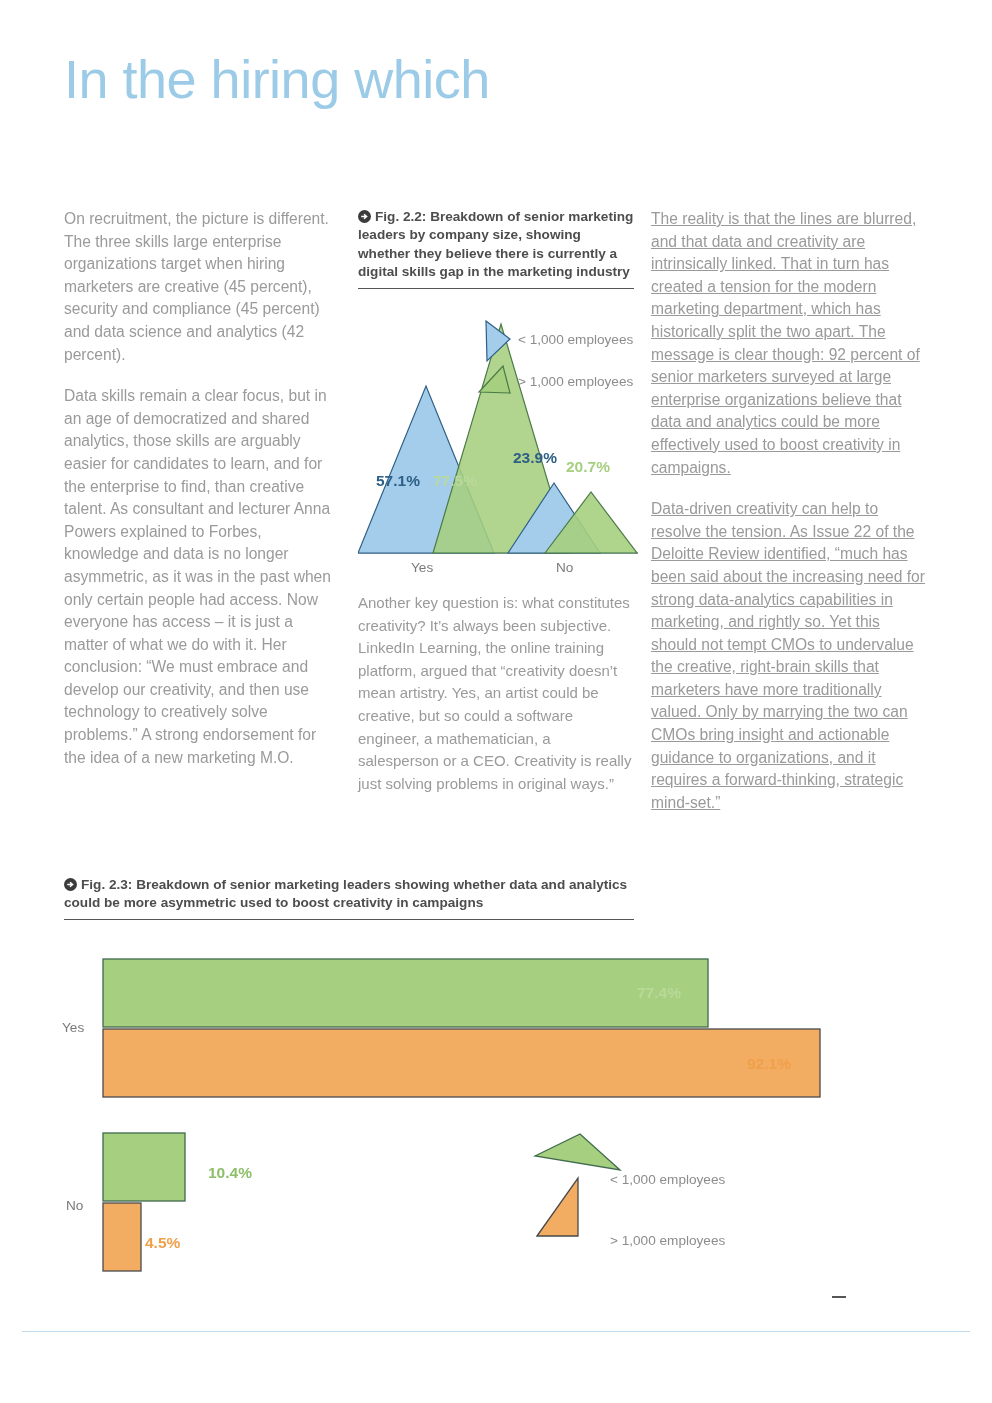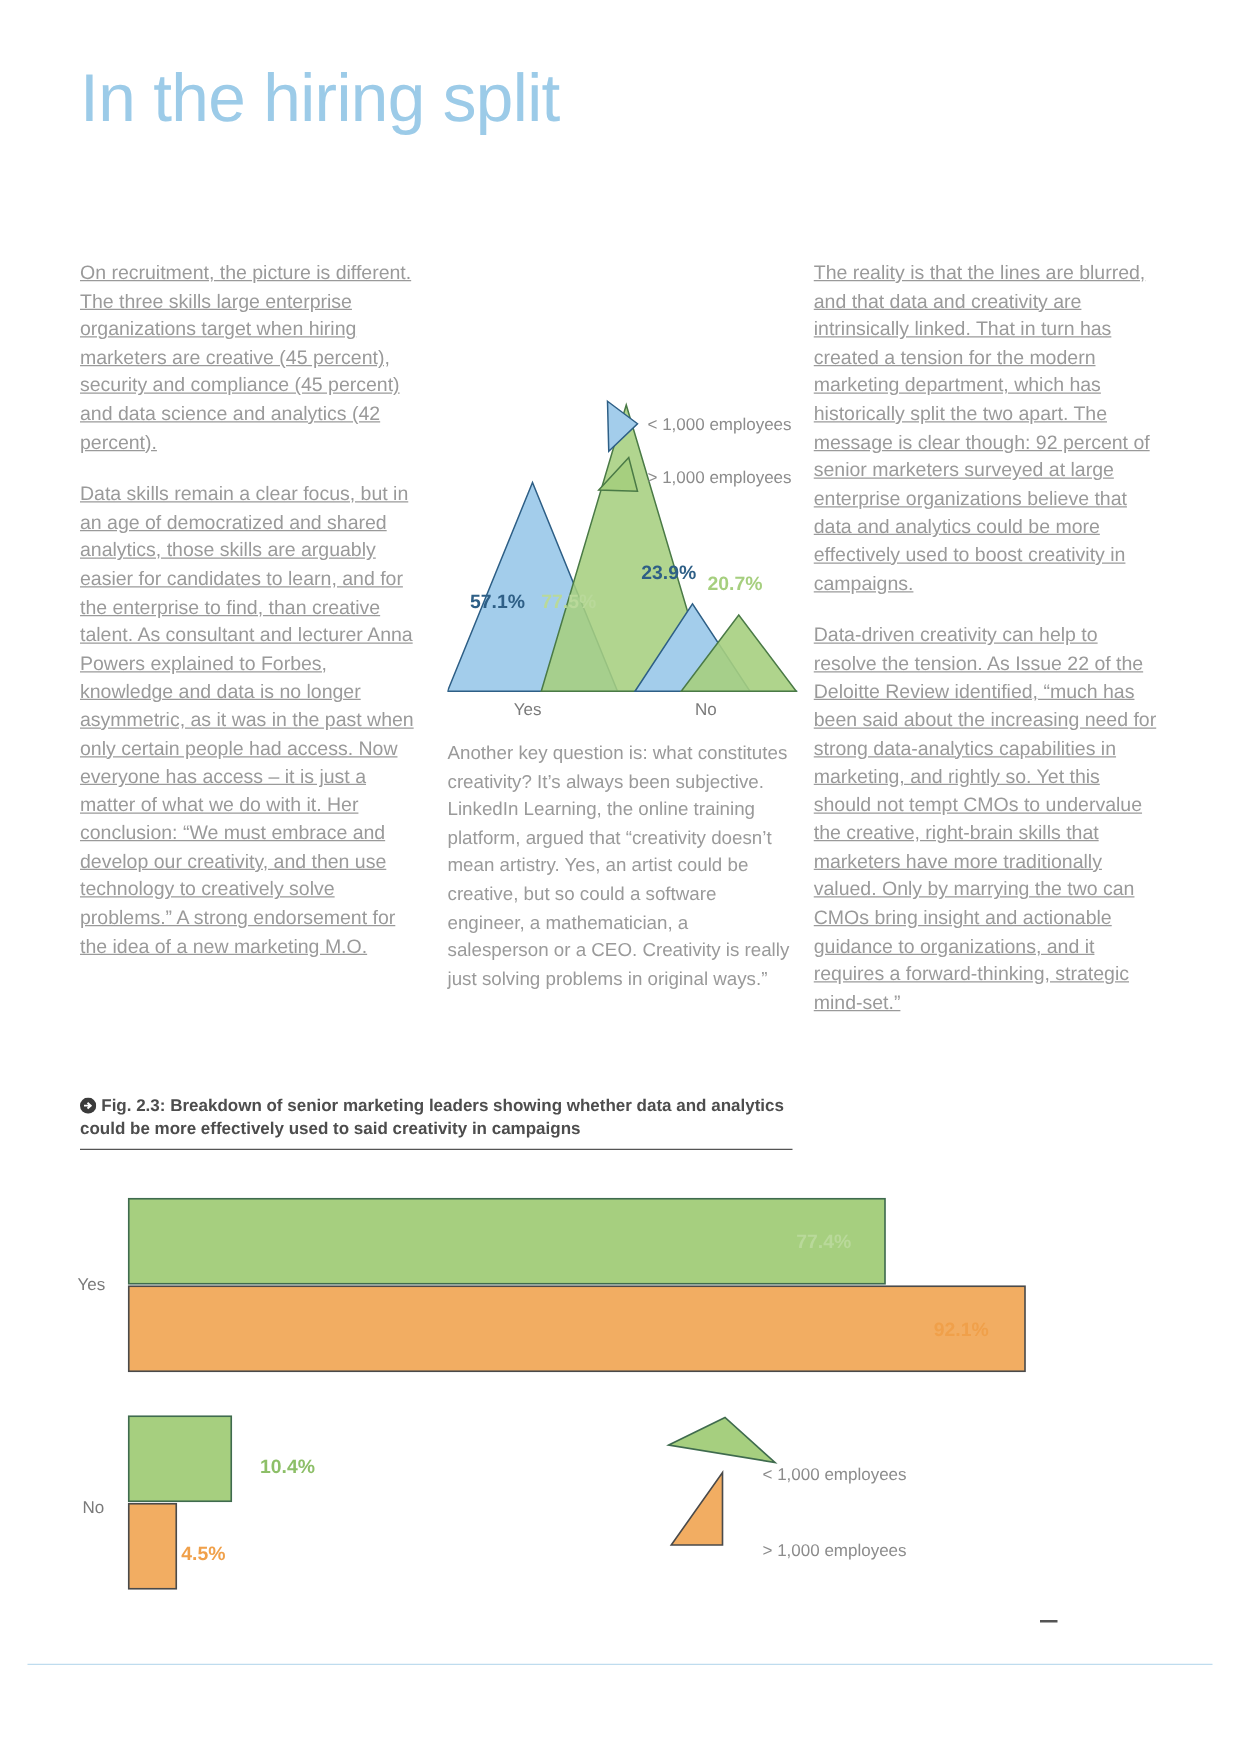--- a/index.html
+++ b/index.html
@@ -17,21 +17,21 @@
   .page-title{
     position:absolute;left:64px;top:48px;
     font-size:54px;font-weight:400;
     color:#9ccbe8;letter-spacing:-0.5px;
     white-space:nowrap;
   }
 
   
   .col{position:absolute;top:208px;width:276px;font-size:15.6px;line-height:22.6px;color:#9a9a9a;}
   .col p{margin:0 0 19px 0;}
-  .col-left{left:64px;text-decoration:underline;}
+  .col-left{left:64px;}
   .col-mid{left:358px;}
   .col-right{left:651px;text-decoration:underline;}
 
   
   .fig-caption{
     font-size:13.6px;line-height:18.4px;
     font-weight:700;color:#4d4d4d;
     border-bottom:1.5px solid #555;
     padding-bottom:6px;margin:0;
   }
@@ -62,27 +62,37 @@
   .val-green{fill:#a6cf7f;font-size:15.5px;font-weight:700;font-family:"Liberation Sans",sans-serif;}
   .val-green-d{fill:#8dbf68;font-size:15.5px;font-weight:700;font-family:"Liberation Sans",sans-serif;}
   .val-orange{fill:#f0a04a;font-size:15.5px;font-weight:700;font-family:"Liberation Sans",sans-serif;}
   .val-green-in{fill:#b9d99a;font-size:15.5px;font-weight:700;font-family:"Liberation Sans",sans-serif;}
 </style>
 </head>
 <body>
 
 <div class="page">
 
-  <div class="page-title">In the hiring split</div>
+  <div class="page-title">In the hiring which</div>
 
   <div class="col col-left">
     <p>On recruitment, the picture is different. The three skills large enterprise organizations target when hiring marketers are creative (45 percent), security and compliance (45 percent) and data science and analytics (42 percent).</p>
     <p>Data skills remain a clear focus, but in an age of democratized and shared analytics, those skills are arguably easier for candidates to learn, and for the enterprise to find, than creative talent. As consultant and lecturer Anna Powers explained to Forbes, knowledge and data is no longer asymmetric, as it was in the past when only certain people had access. Now everyone has access – it is just a matter of what we do with it. Her conclusion: “We must embrace and develop our creativity, and then use technology to creatively solve problems.” A strong endorsement for the idea of a new marketing M.O.</p>
   </div>
 
+  <div class="col col-mid" style="top:208px;">
+    <div class="fig-caption">
+      <span class="arrow-icon">
+        <svg width="13" height="13" viewBox="0 0 13 13">
+          <circle cx="6.5" cy="6.5" r="6.5" fill="#3b3b3b"></circle>
+          <path d="M3.2 6.5 h4.4 M6.0 4.2 L8.6 6.5 L6.0 8.8" fill="none" stroke="#fff" stroke-width="1.5"></path>
+        </svg>
+      </span><span>Fig. 2.2: Breakdown of senior marketing leaders by company size, showing whether they believe there is currently a digital skills gap in the marketing industry</span>
+    </div>
+  </div>
 
   <div class="fig22-wrap">
     <svg width="280" height="262" viewBox="0 0 280 262">
 
       <line x1="0" y1="237" x2="280" y2="237" stroke="#2e5f86" stroke-width="1.2"></line>
 
       <polygon points="0,237 68,70 136,237" fill="#a3cdeb" stroke="#2e5f86" stroke-width="1.2"></polygon>
 
       <polygon points="75,237 143,8 211,237" fill="#a6cf7f" fill-opacity="0.88" stroke="#4a7a46" stroke-width="1.2"></polygon>
 
@@ -114,21 +124,21 @@
     <p>Data-driven creativity can help to resolve the tension. As Issue 22 of the Deloitte Review identified, “much has been said about the increasing need for strong data-analytics capabilities in marketing, and rightly so. Yet this should not tempt CMOs to undervalue the creative, right-brain skills that marketers have more traditionally valued. Only by marrying the two can CMOs bring insight and actionable guidance to organizations, and it requires a forward-thinking, strategic mind-set.”</p>
   </div>
 
   <div class="fig23-cap">
     <div class="fig-caption">
       <span class="arrow-icon">
         <svg width="13" height="13" viewBox="0 0 13 13">
           <circle cx="6.5" cy="6.5" r="6.5" fill="#3b3b3b"></circle>
           <path d="M3.2 6.5 h4.4 M6.0 4.2 L8.6 6.5 L6.0 8.8" fill="none" stroke="#fff" stroke-width="1.5"></path>
         </svg>
-      </span><span>Fig. 2.3: Breakdown of senior marketing leaders showing whether data and analytics could be more effectively used to said creativity in campaigns</span>
+      </span><span>Fig. 2.3: Breakdown of senior marketing leaders showing whether data and analytics could be more asymmetric used to boost creativity in campaigns</span>
     </div>
   </div>
 
   <div class="fig23-wrap">
     <svg width="860" height="360" viewBox="0 0 860 360">
 
       <text class="lbl-axis" x="22" y="94">Yes</text>
 
       <rect x="63" y="21" width="605" height="68" fill="#a6cf7f" stroke="#3f6b4e" stroke-width="1.3"></rect>
       <text class="val-green-in" x="597" y="60">77.4%</text>

